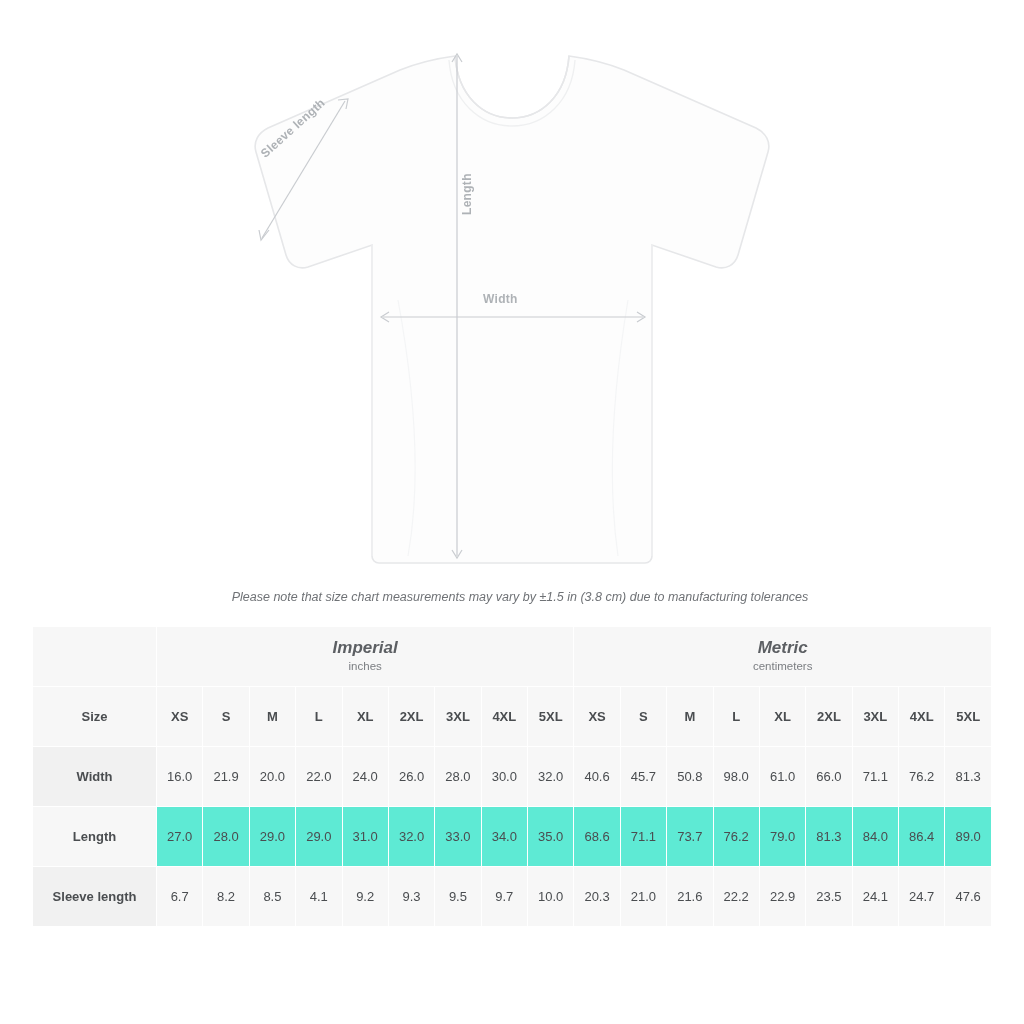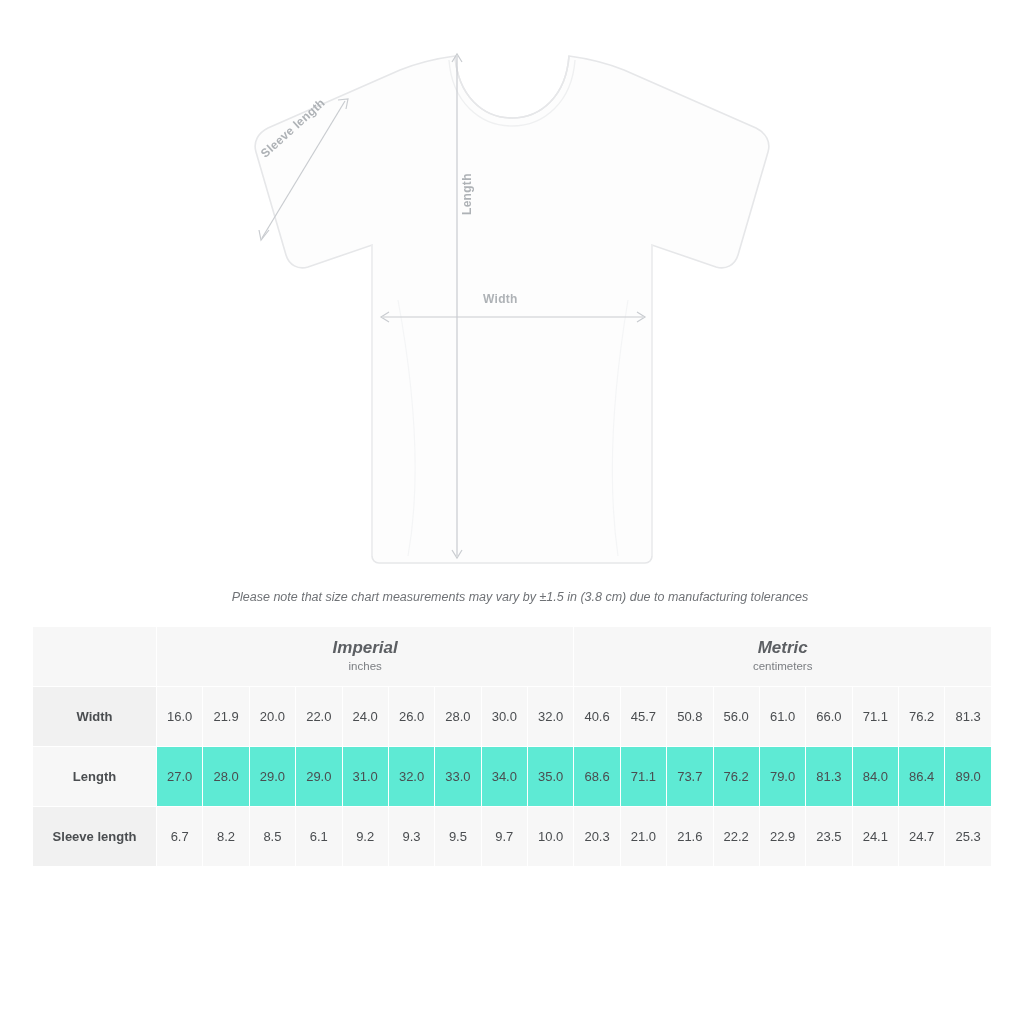--- a/index.html
+++ b/index.html
@@ -230,36 +230,57 @@
           <td class="unit-cell" colspan="9">
             <div class="unit-name">Imperial</div>
             <div class="unit-sub">inches</div>
           </td>
           <td class="unit-cell" colspan="9">
             <div class="unit-name">Metric</div>
             <div class="unit-sub">centimeters</div>
           </td>
         </tr>
 
+        <tr>
+          <td class="size-head row-head">Size</td>
+          <td class="size-head">XS</td>
+          <td class="size-head">S</td>
+          <td class="size-head">M</td>
+          <td class="size-head">L</td>
+          <td class="size-head">XL</td>
+          <td class="size-head">2XL</td>
+          <td class="size-head">3XL</td>
+          <td class="size-head">4XL</td>
+          <td class="size-head">5XL</td>
+          <td class="size-head">XS</td>
+          <td class="size-head">S</td>
+          <td class="size-head">M</td>
+          <td class="size-head">L</td>
+          <td class="size-head">XL</td>
+          <td class="size-head">2XL</td>
+          <td class="size-head">3XL</td>
+          <td class="size-head">4XL</td>
+          <td class="size-head">5XL</td>
+        </tr>
 
         <tr class="data-row">
           <td class="row-head">Width</td>
           <td class="value-cell">16.0</td>
           <td class="value-cell">21.9</td>
           <td class="value-cell">20.0</td>
           <td class="value-cell">22.0</td>
           <td class="value-cell">24.0</td>
           <td class="value-cell">26.0</td>
           <td class="value-cell">28.0</td>
           <td class="value-cell">30.0</td>
           <td class="value-cell">32.0</td>
           <td class="value-cell">40.6</td>
           <td class="value-cell">45.7</td>
           <td class="value-cell">50.8</td>
-          <td class="value-cell">56.0</td>
+          <td class="value-cell">98.0</td>
           <td class="value-cell">61.0</td>
           <td class="value-cell">66.0</td>
           <td class="value-cell">71.1</td>
           <td class="value-cell">76.2</td>
           <td class="value-cell">81.3</td>
         </tr>
 
         <tr class="data-row alt">
           <td class="row-head">Length</td>
           <td class="value-cell">27.0</td>
@@ -280,33 +301,33 @@
           <td class="value-cell">84.0</td>
           <td class="value-cell">86.4</td>
           <td class="value-cell">89.0</td>
         </tr>
 
         <tr class="data-row">
           <td class="row-head">Sleeve length</td>
           <td class="value-cell">6.7</td>
           <td class="value-cell">8.2</td>
           <td class="value-cell">8.5</td>
-          <td class="value-cell">6.1</td>
+          <td class="value-cell">4.1</td>
           <td class="value-cell">9.2</td>
           <td class="value-cell">9.3</td>
           <td class="value-cell">9.5</td>
           <td class="value-cell">9.7</td>
           <td class="value-cell">10.0</td>
           <td class="value-cell">20.3</td>
           <td class="value-cell">21.0</td>
           <td class="value-cell">21.6</td>
           <td class="value-cell">22.2</td>
           <td class="value-cell">22.9</td>
           <td class="value-cell">23.5</td>
           <td class="value-cell">24.1</td>
           <td class="value-cell">24.7</td>
-          <td class="value-cell">25.3</td>
+          <td class="value-cell">47.6</td>
         </tr>
       </tbody>
     </table>
   </div>
 
 </div>
 
 </body></html>

